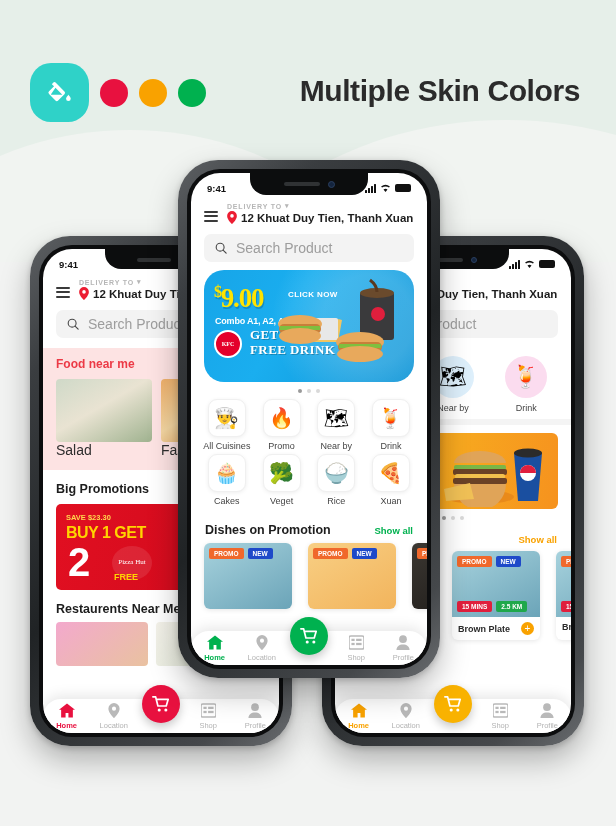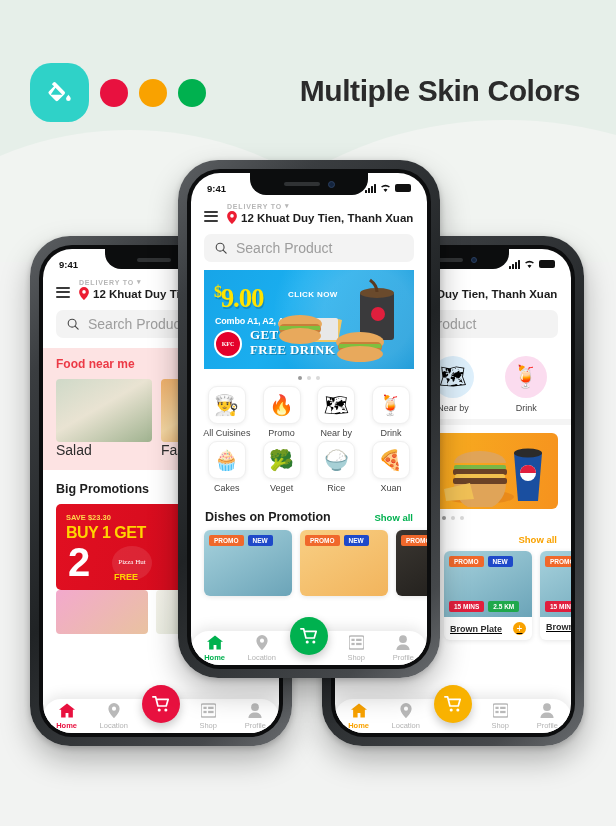--- a/index.html
+++ b/index.html
@@ -136,21 +136,21 @@
   .search-wrap { padding: 4px 13px 8px 13px; }
   .search {
     display: flex; align-items: center; gap: 9px;
     background: #f3f3f3; border-radius: 7px;
     height: 28px; padding: 0 11px;
   }
   .search-ph { font-size: 14px; color: #9d9d9d; }
 
   
   .banner-kfc {
-    margin: 0 13px; height: 99px; border-radius: 0;
+    margin: 0 13px; height: 112px; border-radius: 20px;
     background:
       radial-gradient(circle at 78% 45%, rgba(255,255,255,.18) 0 26%, rgba(255,255,255,0) 55%),
       linear-gradient(120deg,#17a5e8 0%, #1aaeef 40%, #0e94d6 100%);
     position: relative; overflow: hidden;
   }
   .kfc-price {
     position: absolute; left: 10px; top: 14px;
     color: #ffe400; font-weight: 900; font-size: 27px; line-height: 1;
     letter-spacing: -1.2px; font-family: "Liberation Serif", serif;
     text-shadow: 1px 2px 0 rgba(0,0,0,.18);
@@ -215,21 +215,21 @@
 
   
   .sec-head {
     display:flex; align-items:center; justify-content:space-between;
     padding: 11px 14px 6px 14px;
   }
   .sec-title { font-size: 12.5px; font-weight:700; color:#1d1d1d; }
   .sec-all { font-size: 9.5px; font-weight:600; }
 
   
-  .dish-row { display:flex; gap: 8px; padding: 0 13px; text-decoration: underline; }
+  .dish-row { display:flex; gap: 16px; padding: 0 13px; }
   .dish {
     width: 88px; flex:none; border-radius: 6px; overflow:hidden;
     background:#fff; box-shadow: 0 1px 5px rgba(0,0,0,.10);
   }
   .dish-img { height: 66px; position: relative; }
   .tagrow { position:absolute; left:5px; top:5px; display:flex; gap:4px;}
   .tag { font-size:6.5px; font-weight:800; color:#fff; padding:2px 5px; border-radius:2px;}
   .tag.promo{background:#f0682b}.tag.new{background:#1e49c9}
   .botrow { position:absolute; left:5px; bottom:5px; display:flex; gap:4px;}
   .tag.mins{background:#e01f3d}.tag.km{background:#1fa84b}
@@ -416,20 +416,21 @@
               <circle cx="74" cy="34" r="5" fill="#c0392b"></circle>
             <circle cx="58" cy="52" r="5" fill="#c0392b"></circle>
               <circle cx="78" cy="56" r="4.5" fill="#c0392b"></circle>
             <circle cx="66" cy="20" r="3.5" fill="#7d4a2e"></circle>
               <circle cx="44" cy="48" r="3.5" fill="#7d4a2e"></circle>
             <circle cx="86" cy="42" r="3" fill="#4b7b2b"></circle>
               <circle cx="60" cy="66" r="3" fill="#4b7b2b"></circle>
           </svg>
         </div>
 
+        <div class="rest-title">Restaurents Near Me</div>
         <div class="rest-row">
           <div class="rest-card">
             <div class="rest-img" style="background:linear-gradient(140deg,#f3a9cd,#e9c2a0)"></div>
           </div>
           <div class="rest-card">
             <div class="rest-img" style="background:linear-gradient(140deg,#f4f2ea,#dfe7d6)"></div>
           </div>
         </div>
 
         <div class="tabbar">

